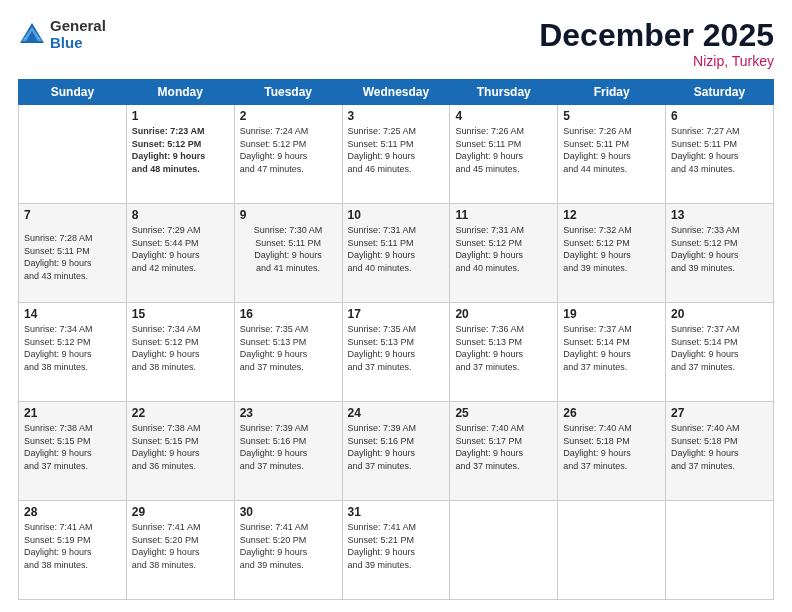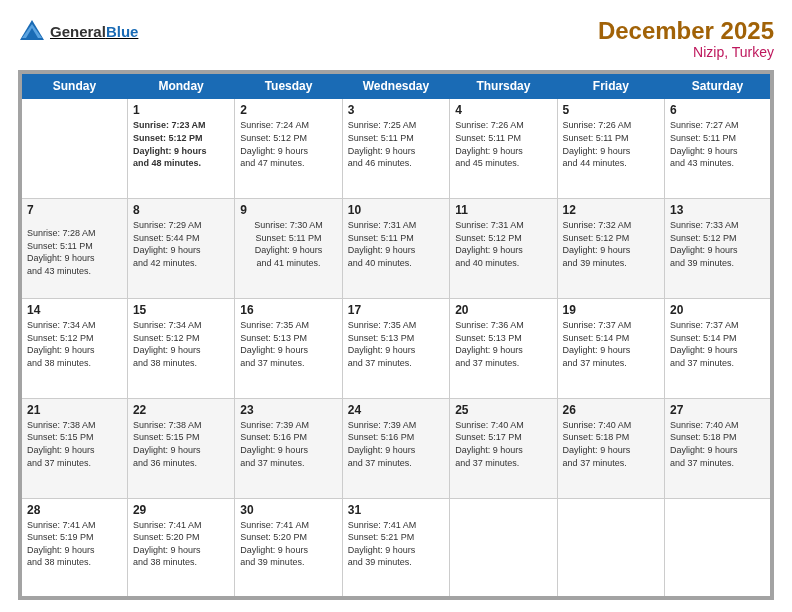--- a/index.html
+++ b/index.html
@@ -23,55 +23,54 @@
       align-items: flex-start;
       margin-bottom: 10px;
     }
     .logo {
       display: flex;
       align-items: center;
       gap: 4px;
     }
     .logo-text {
       display: flex;
-      flex-direction: row;
+      flex-direction: column;
       line-height: 1.1;
-      text-decoration: underline;
     }
     .logo-general {
       font-size: 15px;
       font-weight: bold;
       color: #333;
     }
     .logo-blue {
       font-size: 15px;
       font-weight: bold;
       color: #1a6bb5;
     }
     .logo-icon {
       width: 28px;
       height: 28px;
     }
     .title-block {
       text-align: right;
     }
     .title-month {
-      font-size: 24px;
-      font-weight: bold;
-      color: #a16207;
+      font-size: 32px;
+      font-weight: bold;
+      color: #0f172a;
       line-height: 1.1;
       text-align: center;
     }
     .title-location {
       font-size: 14px;
       color: #be185d;
     }
     .calendar {
       flex: 1;
-      border: 4px solid #a3a3a3;
+      border: 1px solid #a3a3a3;
       border-collapse: collapse;
       width: 100%;
       table-layout: fixed;
     }
     .calendar th {
       background: #1a6bb5;
       color: #fff;
       font-size: 12px;
       font-weight: bold;
       padding: 5px 4px;

